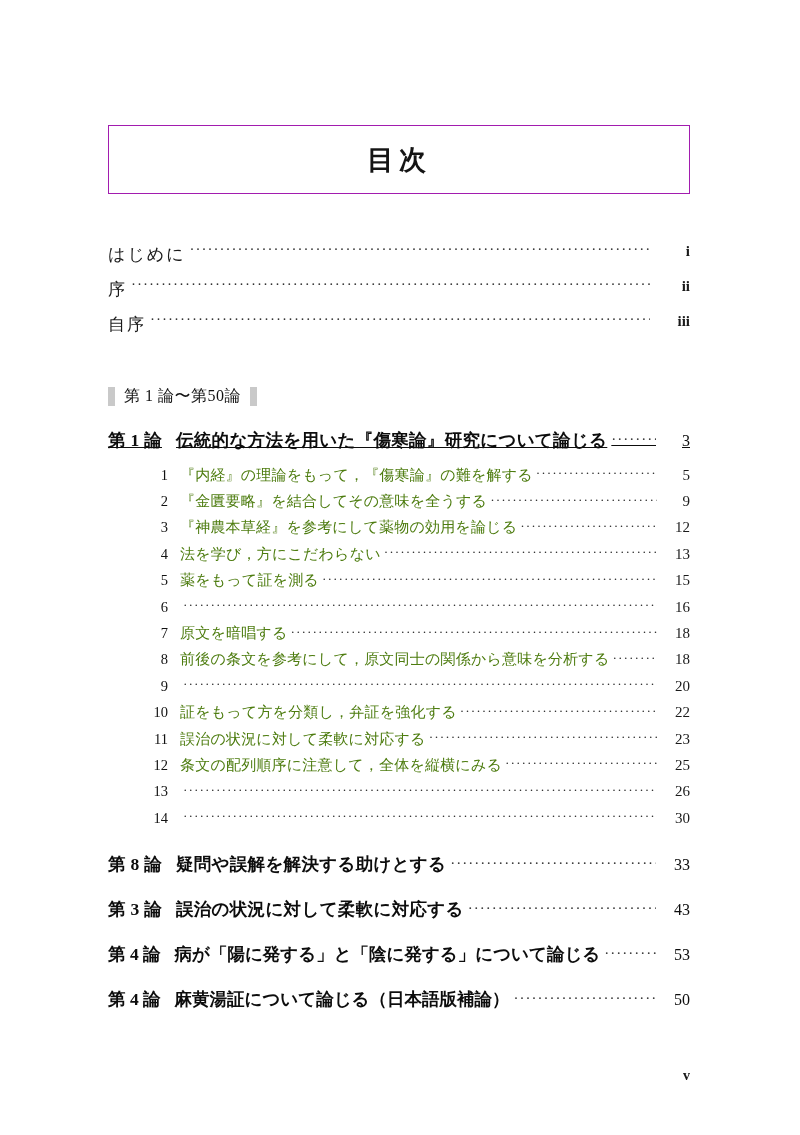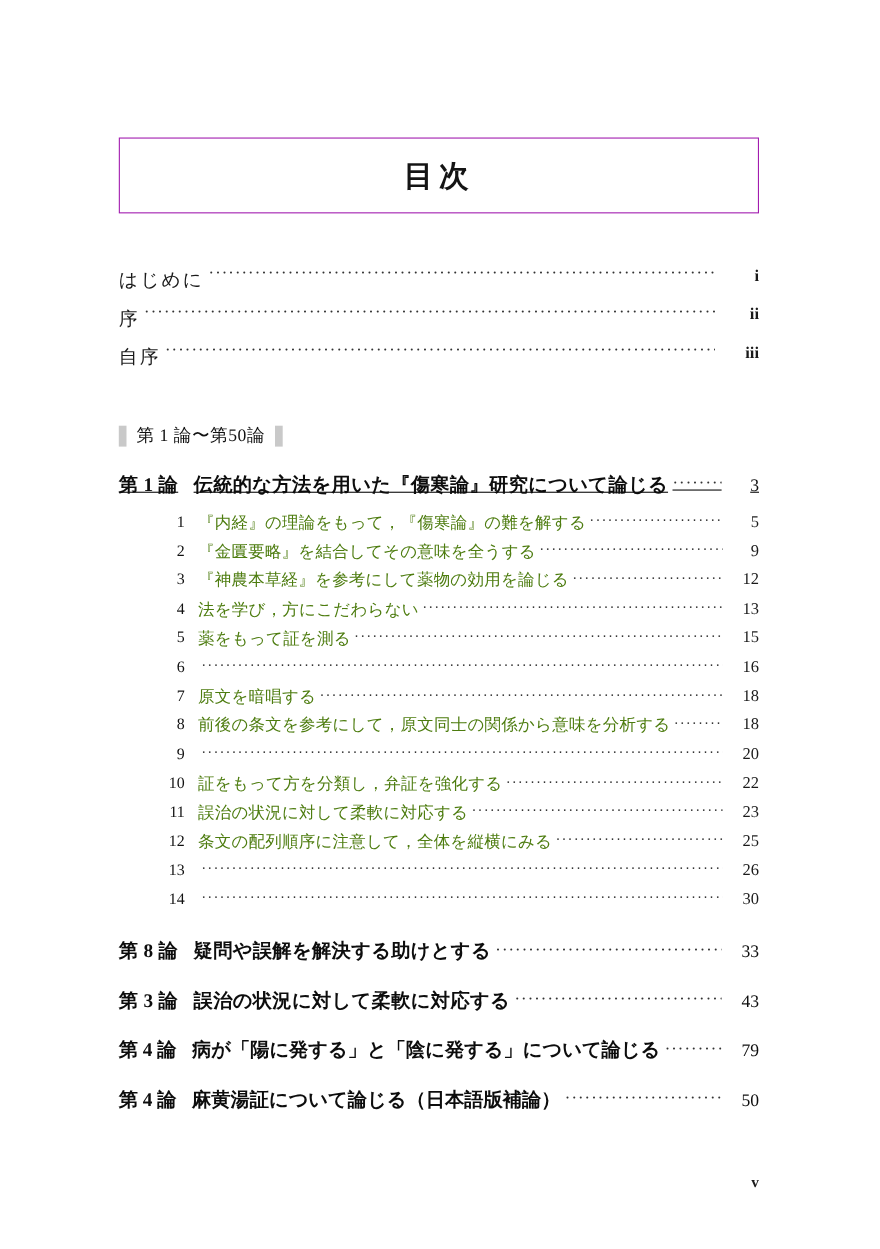--- a/index.html
+++ b/index.html
@@ -370,21 +370,21 @@
       <span class="label"><span class="ch-num">第 3 論</span><span>誤治の状況に対して柔軟に対応する</span></span>
       <span class="leader"></span>
       <span class="pagenum">43</span>
     </div>
   </div>
 
   <div class="toc-block chapter" id="chapter-4">
     <div class="row">
       <span class="label"><span class="ch-num">第 4 論</span><span>病が「陽に発する」と「陰に発する」について論じる</span></span>
       <span class="leader"></span>
-      <span class="pagenum">79</span>
+      <span class="pagenum">53</span>
     </div>
   </div>
 
   <div class="toc-block chapter" id="chapter-5">
     <div class="row">
       <span class="label"><span class="ch-num">第 4 論</span><span>麻黄湯証について論じる（日本語版補論）</span></span>
       <span class="leader"></span>
       <span class="pagenum">50</span>
     </div>
   </div>

